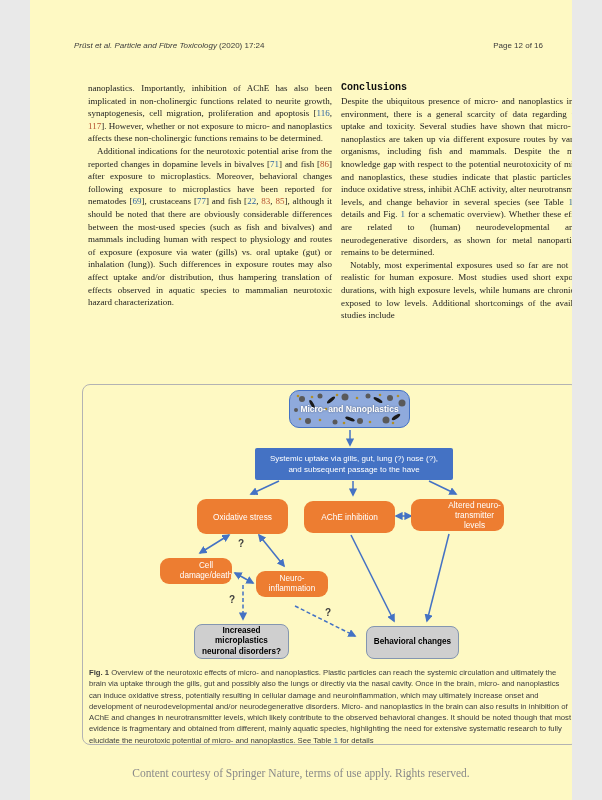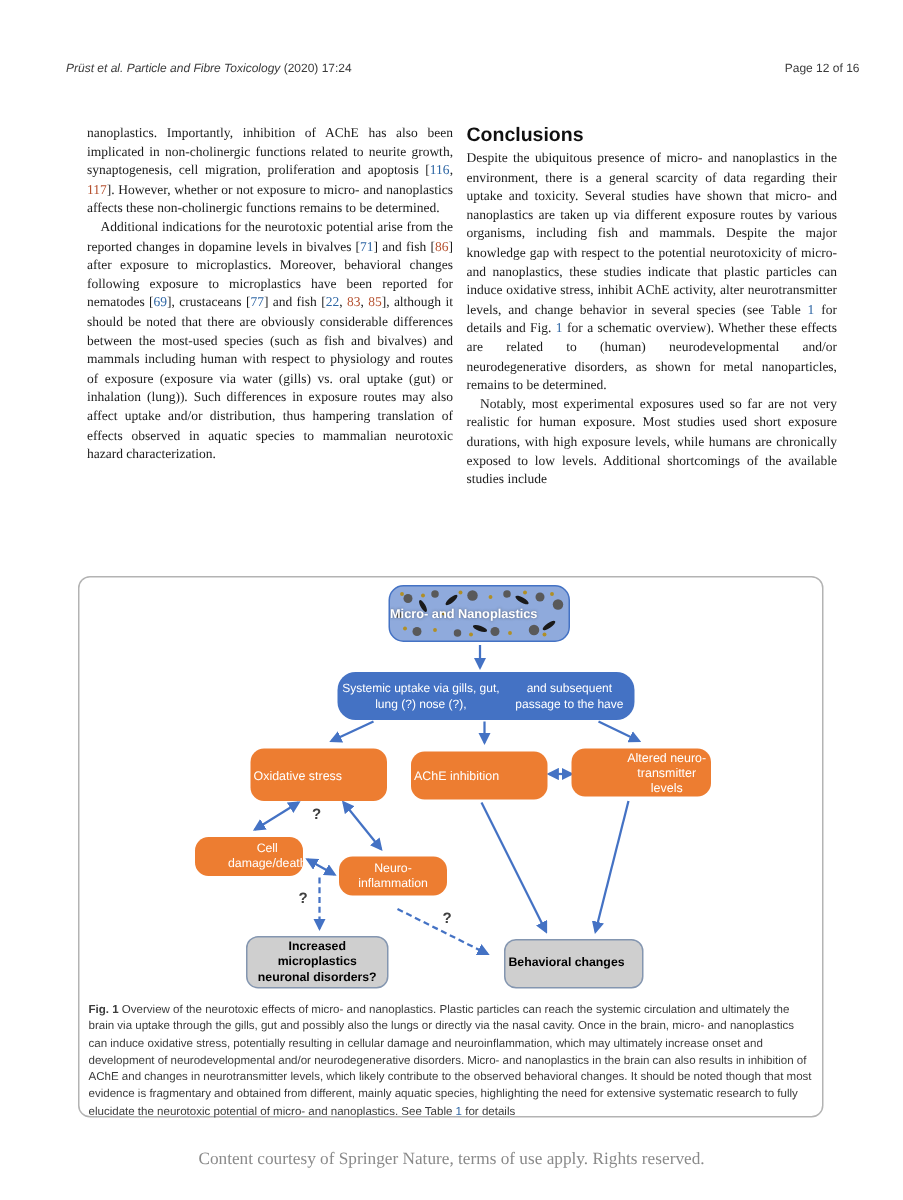--- a/index.html
+++ b/index.html
@@ -1,42 +1,42 @@
 <!DOCTYPE html>
 <html><head>
 <meta charset="utf-8">
 <style>
   html,body{margin:0;padding:0;background:#e9e9e9;}
-  .page{position:relative;width:602px;height:800px;background:#ffffff;margin:0 auto;overflow:hidden;
+  .page{position:relative;width:542px;height:800px;background:#fef9c3;margin:0 auto;overflow:hidden;
         font-family:"Liberation Serif",serif;}
   
   .hdr{position:absolute;left:44px;right:29px;top:41px;display:flex;justify-content:space-between;
        font-family:"Liberation Sans",sans-serif;font-size:8px;color:#3a3a3a;}
   .hdr .it{font-style:italic;}
   
   .cols{position:absolute;left:58px;top:82px;width:500px;display:flex;gap:9px;}
   .col{color:#1c1c1c;}
   .col.c1{width:244px;}
   .col.c2{width:247px;}
   .col p{margin:0;font-size:9px;line-height:12.6px;text-align:justify;}
   .col p.indent{text-indent:9px;}
-  .col h3{margin:0 0 2px 0;font-family:Liberation Sans, sans-serif;font-size:13px;color:#101010;}
+  .col h3{margin:0 0 2px 0;font-family:Liberation Mono, monospace;font-size:10px;color:#101010;}
   .seg-blue{color:#2e66a4;}
   .seg-red{color:#b5502e;}
   .seg-bold{font-weight:bold;}
   
   .figpanel{position:absolute;left:52px;top:384px;width:497px;height:361px;box-sizing:border-box;
             border:1.5px solid #b3b3b3;border-radius:8px;font-family:"Liberation Sans",sans-serif;}
-  .node{position:absolute;box-sizing:border-box;display:flex;align-items:center;
+  .node{position:absolute;box-sizing:border-box;display:flex;align-items:center;justify-content:center;
         text-align:center;}
   .n-orange{background:#ED7D31;color:#fff;border-radius:9px;font-size:8.3px;line-height:10px;padding:2px;}
   .n-gray{background:#CFCFCF;border:1.2px solid #8496B0;border-radius:8px;color:#000;
           font-weight:bold;font-size:8.2px;line-height:10.5px;padding:2px;}
-  .n-blue{background:#4472C4;color:#fff;border-radius:12px;font-size:8px;line-height:11px;
-          flex-direction:row;}
+  .n-blue{background:#4472C4;color:#fff;border-radius:2px;font-size:8px;line-height:11px;
+          flex-direction:column;}
   .n-src{background:#8FAADC;border:1.6px solid #4472C4;border-radius:10px;color:#fff;overflow:hidden;}
   .n-src .lbl{position:relative;z-index:2;font-weight:bold;font-size:8.5px;
               text-shadow:0 0 2px rgba(40,40,40,.55);}
   .n-src svg{position:absolute;left:0;top:0;z-index:1;}
   .arrows{position:absolute;left:0;top:0;pointer-events:none;}
   .qmark{position:absolute;font-size:10px;font-weight:bold;color:#3f3f3f;}
   .figcap{position:absolute;left:6px;right:5px;top:282px;font-size:7.7px;line-height:11.3px;color:#3c3c3c;}
   
   .footer{position:absolute;left:0;right:0;top:767px;text-align:center;
           font-family:"Liberation Serif",serif;font-size:11.5px;color:#8a8a8a;}

